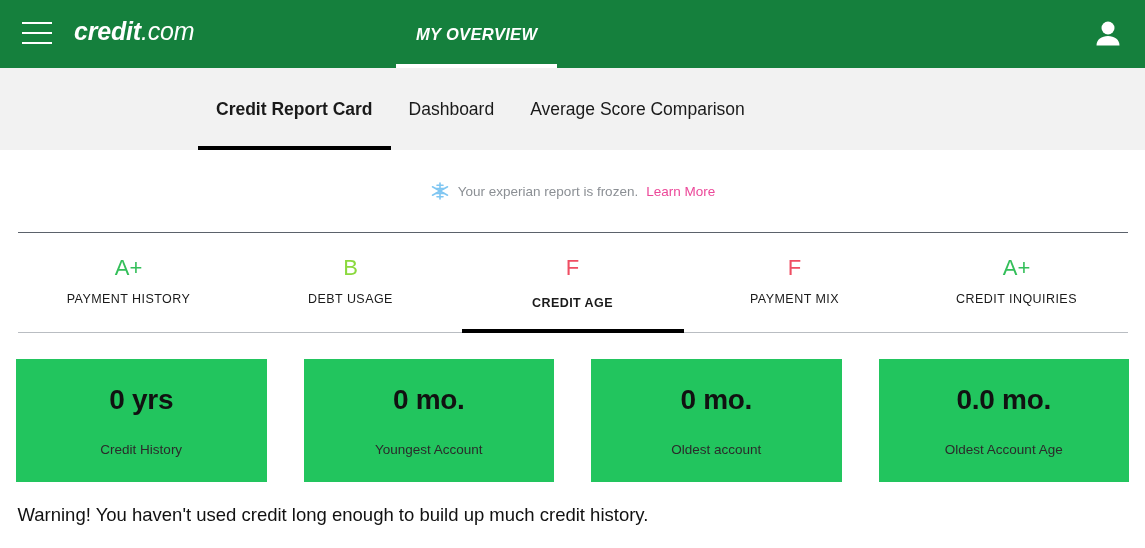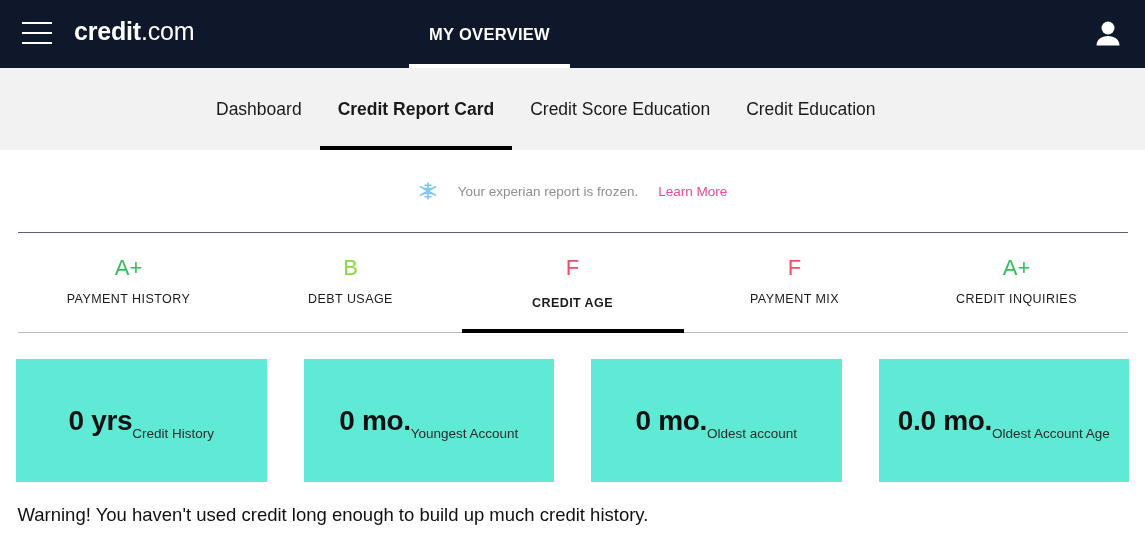--- a/index.html
+++ b/index.html
@@ -8,23 +8,24 @@
     height: 548px;
     background: #ffffff;
     font-family: "Liberation Sans", sans-serif;
     overflow: hidden;
   }
 
   
   .topbar {
     position: relative;
     height: 68px;
-    background: #0f172a;
-    display: flex;
-    align-items: center;
+    background: #15803d;
+    display: flex;
+    align-items: center;
+    font-style: italic;
   }
   .hamburger {
     position: absolute;
     left: 22px;
     top: 22px;
     width: 30px;
     height: 22px;
     display: flex;
     flex-direction: column;
     justify-content: space-between;
@@ -44,21 +45,21 @@
     color: #ffffff;
     letter-spacing: -0.2px;
     white-space: nowrap;
     cursor: pointer;
   }
   .logo .logo-bold { font-weight: bold; }
   .logo .logo-light { font-weight: 300; }
 
   .topnav {
     position: absolute;
-    left: 409px;
+    left: 396px;
     top: 0;
     height: 68px;
     display: flex;
     align-items: flex-end;
   }
   .topnav-item {
     position: relative;
     height: 68px;
     display: flex;
     align-items: center;
@@ -128,21 +129,21 @@
     height: 4px;
     background: #000000;
   }
 
   
   .notice {
     height: 82px;
     display: flex;
     align-items: center;
     justify-content: center;
-    gap: 20px;
+    gap: 8px;
     background: #ffffff;
   }
   .snowflake-icon {
     width: 20px;
     height: 20px;
     display: inline-block;
     flex: none;
   }
   .notice-text {
     font-size: 13.5px;
@@ -210,22 +211,23 @@
   
   .stats {
     width: 1113px;
     margin: 26px auto 0 auto;
     display: flex;
     gap: 37px;
   }
   .stat-card {
     flex: 1;
     height: 123px;
-    background: #5eead4;
-    display: flex;
+    background: #22c55e;
+    display: flex;
+    flex-direction: column;
     align-items: center;
     justify-content: center;
   }
   .stat-value {
     font-size: 28px;
     font-weight: bold;
     color: #111111;
     letter-spacing: -0.3px;
   }
   .stat-label {
@@ -268,32 +270,29 @@
 
   <div class="avatar">
     <svg viewBox="0 0 38 38" width="38" height="38" aria-hidden="true">
       <circle cx="19" cy="13" r="6.5" fill="#ffffff"></circle>
       <path d="M7.5 30.5c0-6 5.2-9.5 11.5-9.5s11.5 3.5 11.5 9.5z" fill="#ffffff"></path>
     </svg>
   </div>
 </div>
 
 <div class="subnav">
-  <div class="subnav-item">
-    <span>Dashboard</span>
-  </div>
   <div class="subnav-item active">
     <span>Credit Report Card</span>
     <span class="subnav-underline"></span>
   </div>
   <div class="subnav-item">
-    <span>Credit Score Education</span>
+    <span>Dashboard</span>
   </div>
   <div class="subnav-item">
-    <span>Credit Education</span>
+    <span>Average Score Comparison</span>
   </div>
 </div>
 
 <div class="notice">
   <span class="snowflake-icon">
     <svg viewBox="0 0 20 20" width="20" height="20" aria-hidden="true">
       <g stroke="#7fc6f2" stroke-width="1.6" stroke-linecap="round">
         <line x1="10" y1="2" x2="10" y2="18"></line>
         <line x1="2.5" y1="5.8" x2="17.5" y2="14.2"></line>
         <line x1="2.5" y1="14.2" x2="17.5" y2="5.8"></line>

